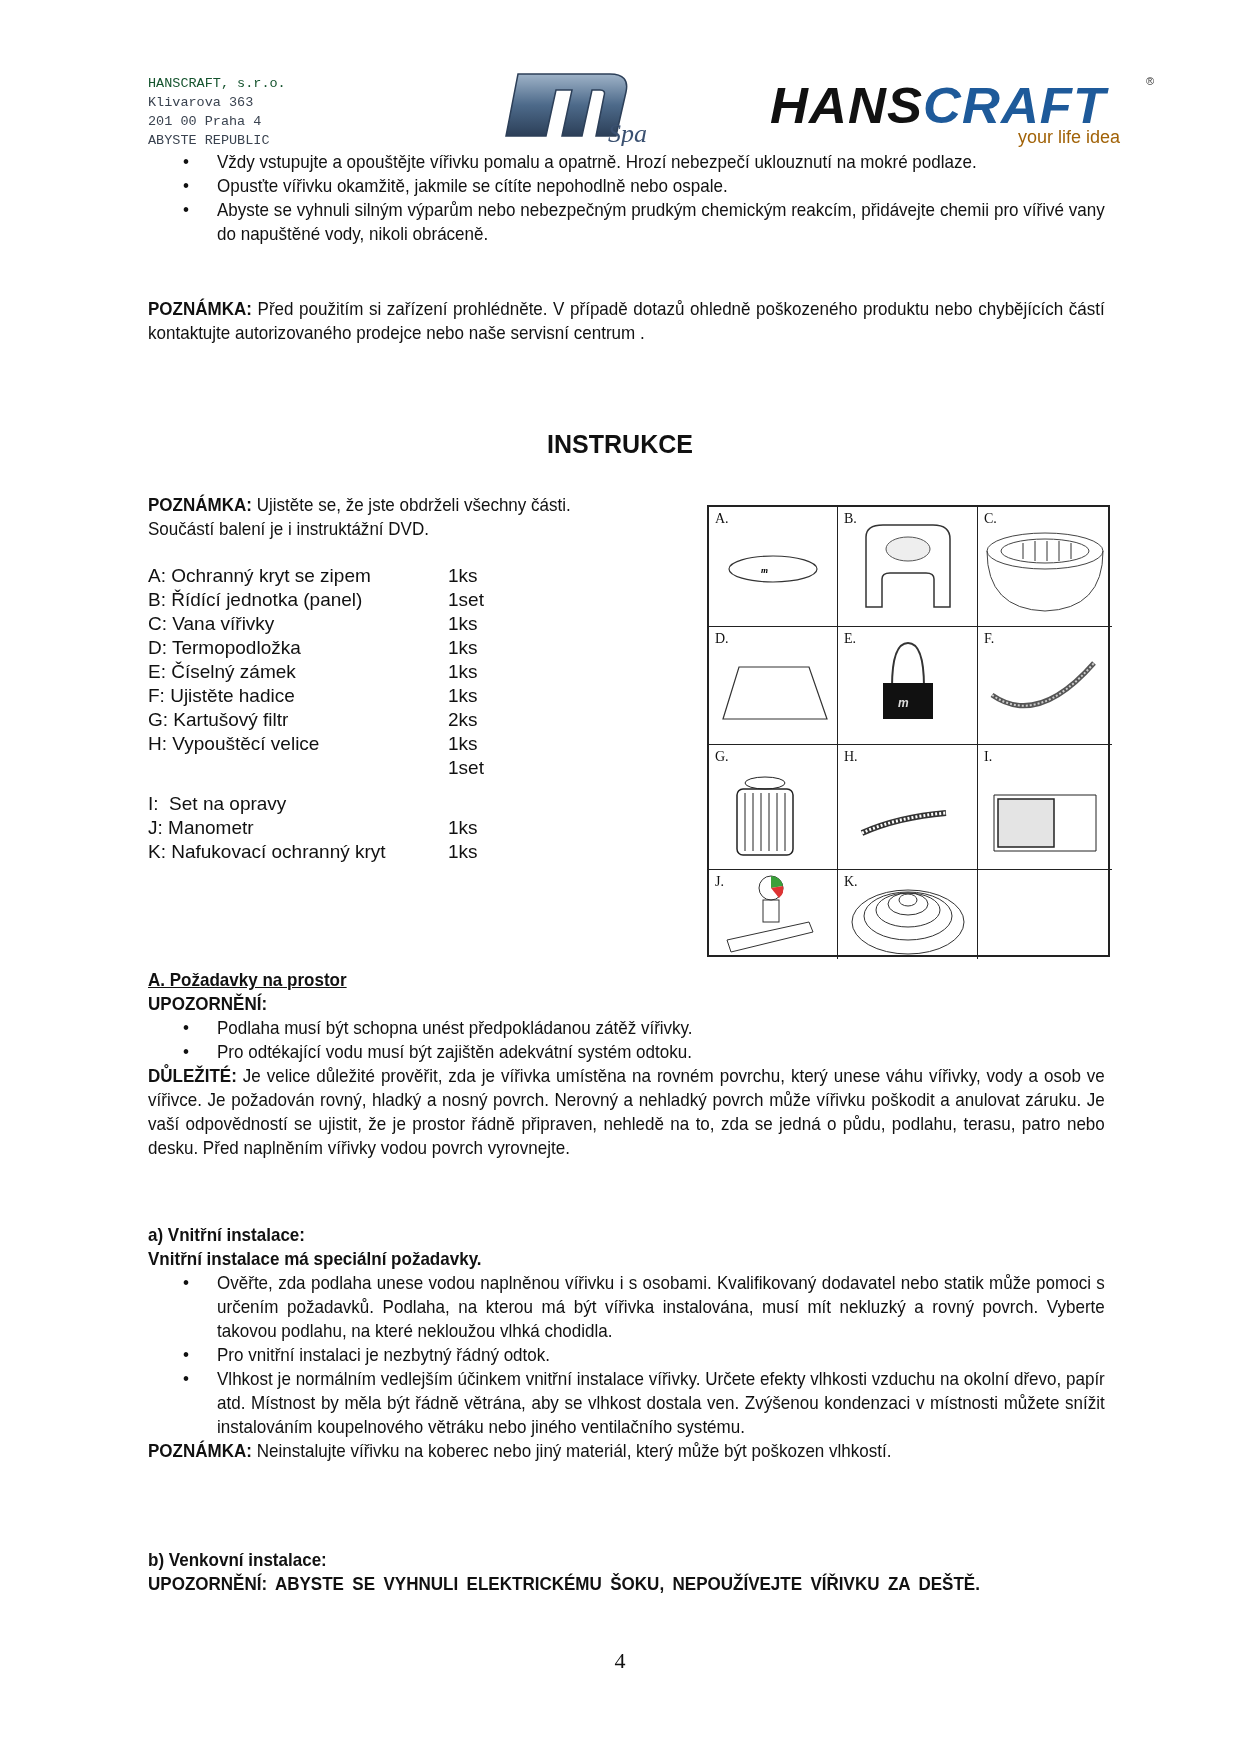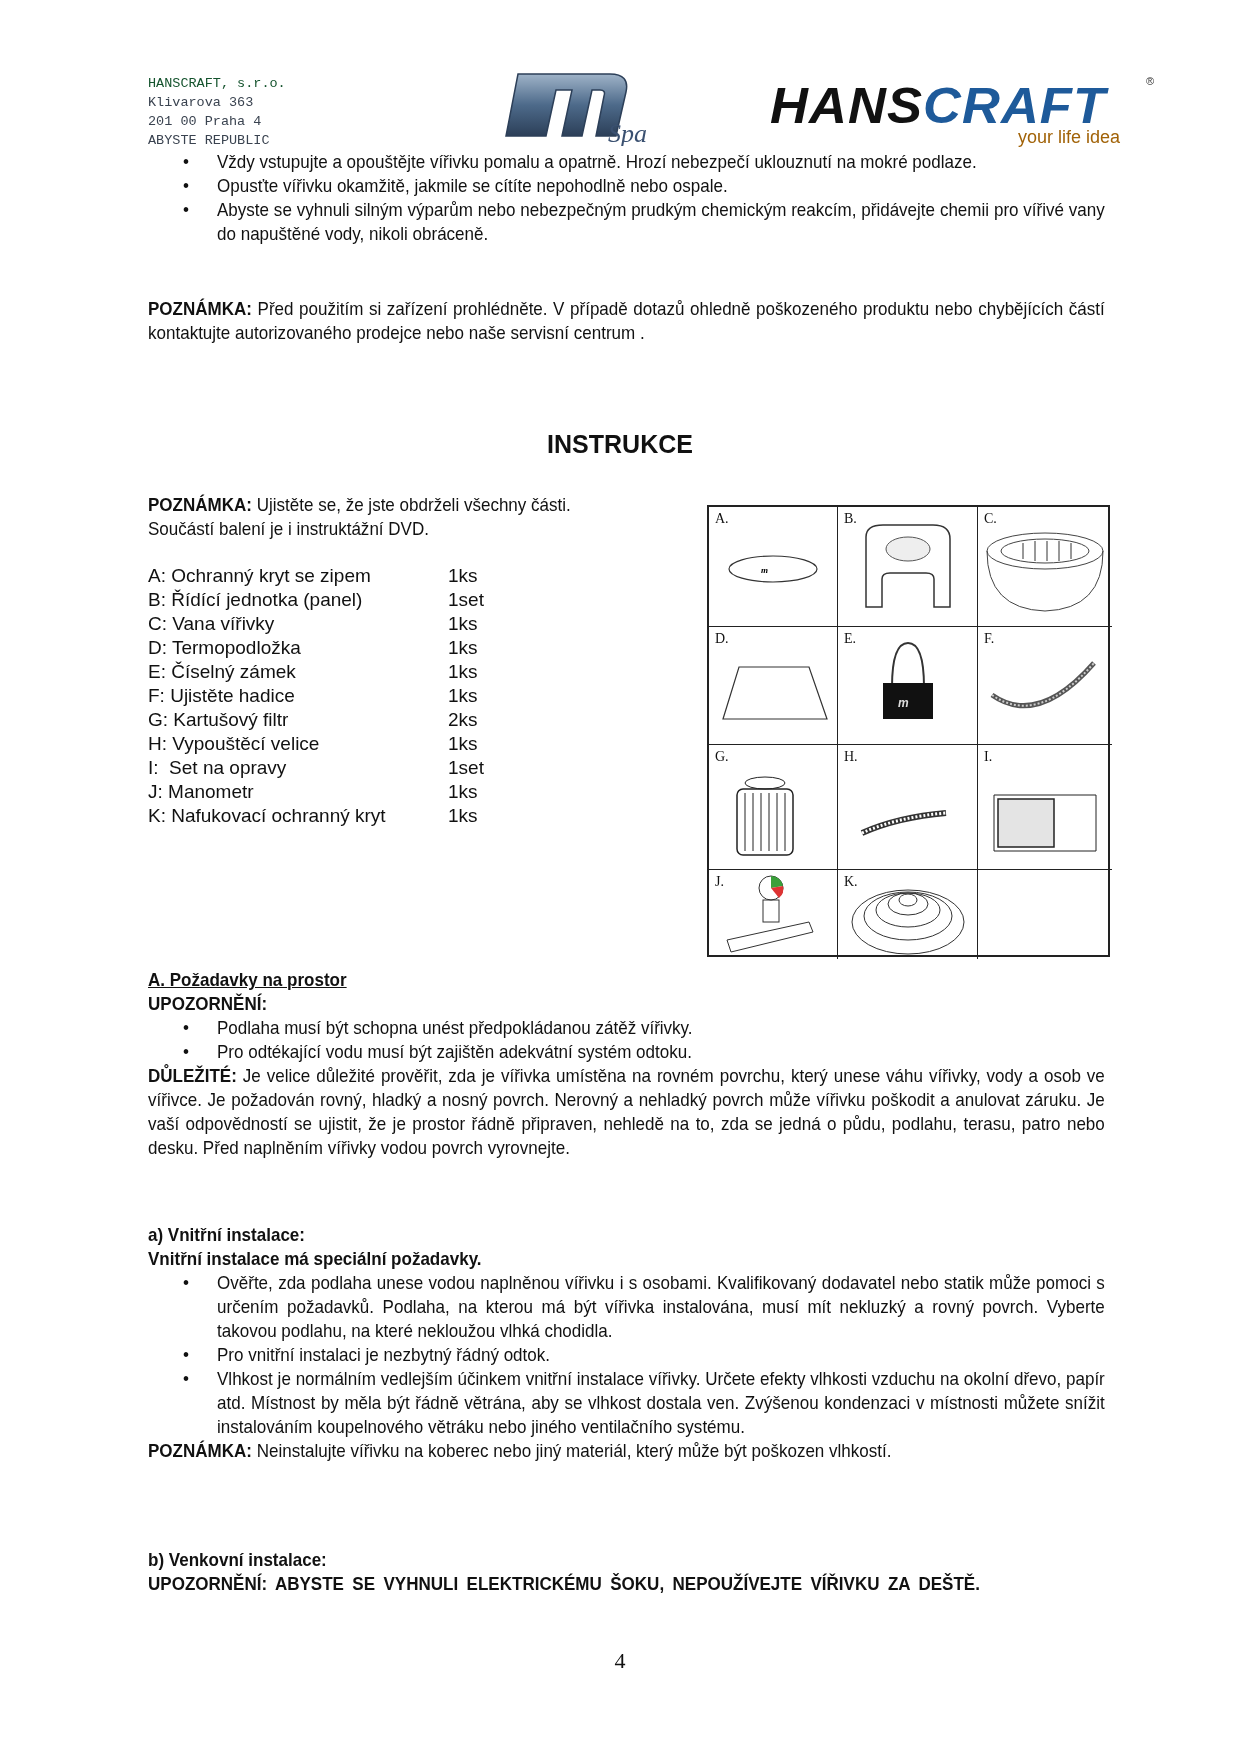--- a/index.html
+++ b/index.html
@@ -109,21 +109,21 @@
     </div>
   <div class="row">
       <span class="name">G: Kartušový filtr</span>
       <span>2ks</span>
     </div>
   <div class="row">
       <span class="name">H: Vypouštěcí velice</span>
       <span>1ks</span>
     </div>
   <div class="row">
-      <span class="name" style="white-space:pre;">I:  Set na opravy</span>
+      <span class="name" style="white-space:pre;margin-top:36px;">I:  Set na opravy</span>
       <span>1set</span>
     </div>
   <div class="row">
       <span class="name">J: Manometr</span>
       <span>1ks</span>
     </div>
   <div class="row">
       <span class="name">K: Nafukovací ochranný kryt</span>
       <span>1ks</span>
     </div>

